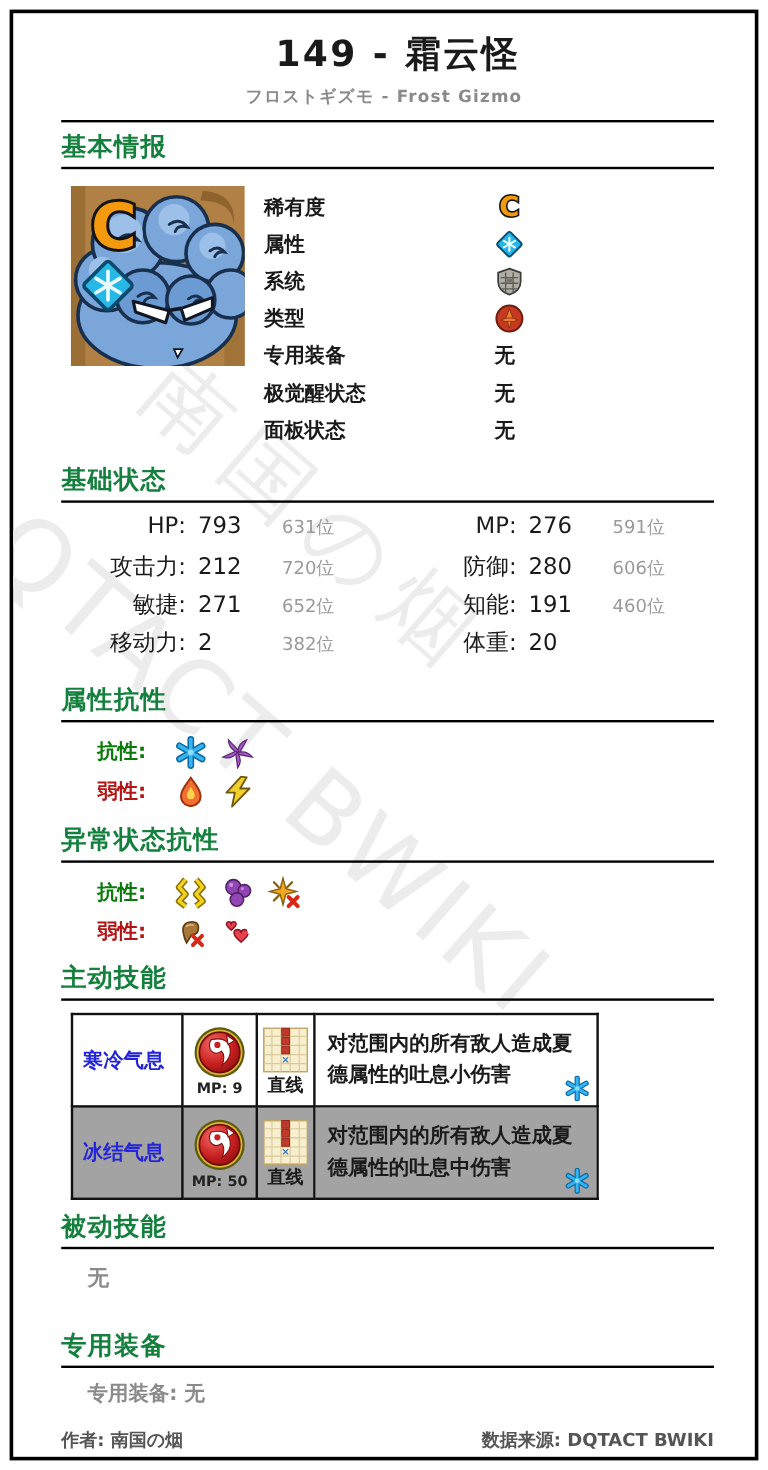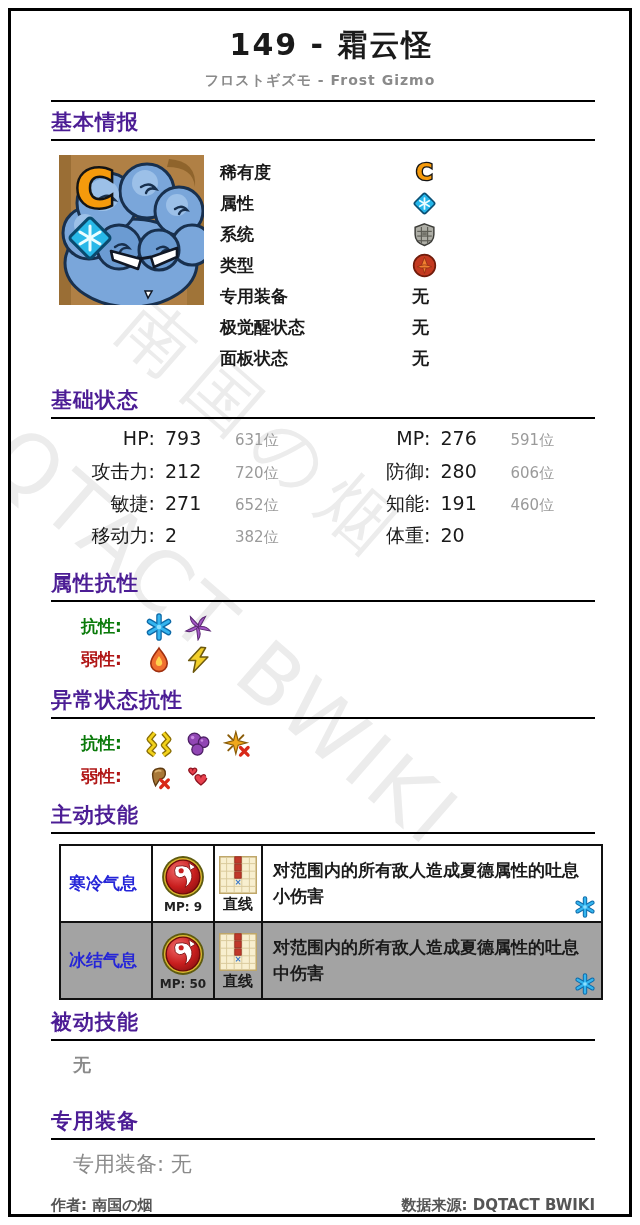--- a/index.html
+++ b/index.html
@@ -10,21 +10,21 @@
   .watermark { position: absolute; z-index: 0; color: #ececec; white-space: nowrap;
     pointer-events: none; transform-origin: left top; font-weight: 500; }
   .wm1 { left: 150px; top: 268px; font-size: 72px; letter-spacing: 16px; transform: rotate(41deg); }
   .wm2 { left: -28px; top: 352px; font-size: 82px; letter-spacing: 5px; transform: rotate(41deg); }
   .content { position: relative; z-index: 1; padding-top: 14px; }
 
   .title { text-align: center; font-size: 30px; font-weight: 600; letter-spacing: 2px; padding-left: 23px; }
   .subtitle { text-align: center; font-size: 14px; color: #8a8a8a; margin-top: 6px; font-weight: 600; letter-spacing: 1px; }
   .toprule { margin: 10px 34px 0 40px; border-top: 2px solid #000; }
 
-  .sec-h { margin: 0 34px 0 40px; color: #4c1d95; font-size: 21px; font-weight: 700;
+  .sec-h { margin: 0 34px 0 40px; color: #15803d; font-size: 21px; font-weight: 700;
     padding-bottom: 3px; border-bottom: 2px solid #000; letter-spacing: 1px; font-family: Liberation Serif, serif; }
   .h-basic { margin-top: 6px; }
   .h-stats { margin-top: 12px; }
   .h-attr  { margin-top: 14px; }
   .h-status{ margin-top: 10px; }
   .h-active{ margin-top: 8px; }
   .h-passive{ margin-top: 8px; }
   .h-equip { margin-top: 30px; }
 
   
@@ -47,38 +47,38 @@
   .res-block { margin: 8px 0 0 70px; }
   .res-row { display: flex; align-items: center; height: 33px; }
   .res-label { font-size: 17px; font-weight: 700; width: 52px; }
   .res-label.good { color: #0a7a0a; }
   .res-label.bad  { color: #b01616; }
   .icon-list { display: flex; align-items: center; gap: 11px; margin-left: 12px; }
   .icon { width: 28px; height: 28px; display: block; }
   .info-value .icon { width: 25px; height: 25px; }
 
   
-  table.skills { margin: 10px 0 0 48px; border-collapse: collapse; table-layout: fixed; width: 544px; padding-left: 20px; }
+  table.skills { margin: 10px 0 0 48px; border-collapse: collapse; table-layout: fixed; width: 440px; padding-left: 20px; }
   table.skills td { border: 2px solid #111; vertical-align: middle; }
   table.skills tr { height: 77px; }
   table.skills tr:nth-child(2) { background: #a3a3a3; }
   td.name-cell { width: 92px; padding-left: 8px; color: #2525d8; font-weight: 700; font-size: 17px; }
   td.mp-cell { width: 62px; text-align: center; }
   .mp-cell .icon { width: 44px; height: 44px; margin: 2px auto 0; }
   .mp-text { font-size: 12px; font-weight: 700; color: #222; margin-top: 1px; }
   td.range-cell { width: 48px; text-align: center; }
   .range-cell .icon { width: 38px; height: 38px; margin: 2px auto 0; }
   .range-text { font-size: 15px; font-weight: 600; margin-top: 1px; }
   td.desc-cell { position: relative; padding: 6px 10px 8px 10px; font-size: 17px;
     font-weight: 700; line-height: 26px; }
   .element-corner { position: absolute; right: 5px; bottom: 3px; }
   .element-corner .icon { width: 22px; height: 22px; }
 
   .muted-line { margin: 12px 0 0 62px; color: #8a8a8a; font-size: 18px; font-weight: 600; }
-  .equip-line { margin: 10px 0 0 62px; color: #8a8a8a; font-size: 21px; font-weight: 400; }
+  .equip-line { margin: 10px 0 0 62px; color: #8a8a8a; font-size: 17px; font-weight: 700; }
 
   .footer { margin: 14px 34px 0 40px; display: flex; justify-content: space-between;
     color: #555; font-size: 15px; font-weight: 600; }
   .footer div { line-height: 27px; }
   .footer .right { text-align: right; }
 </style>
 </head>
 <body>
 
 <svg width="0" height="0" style="position:absolute" aria-hidden="true">

